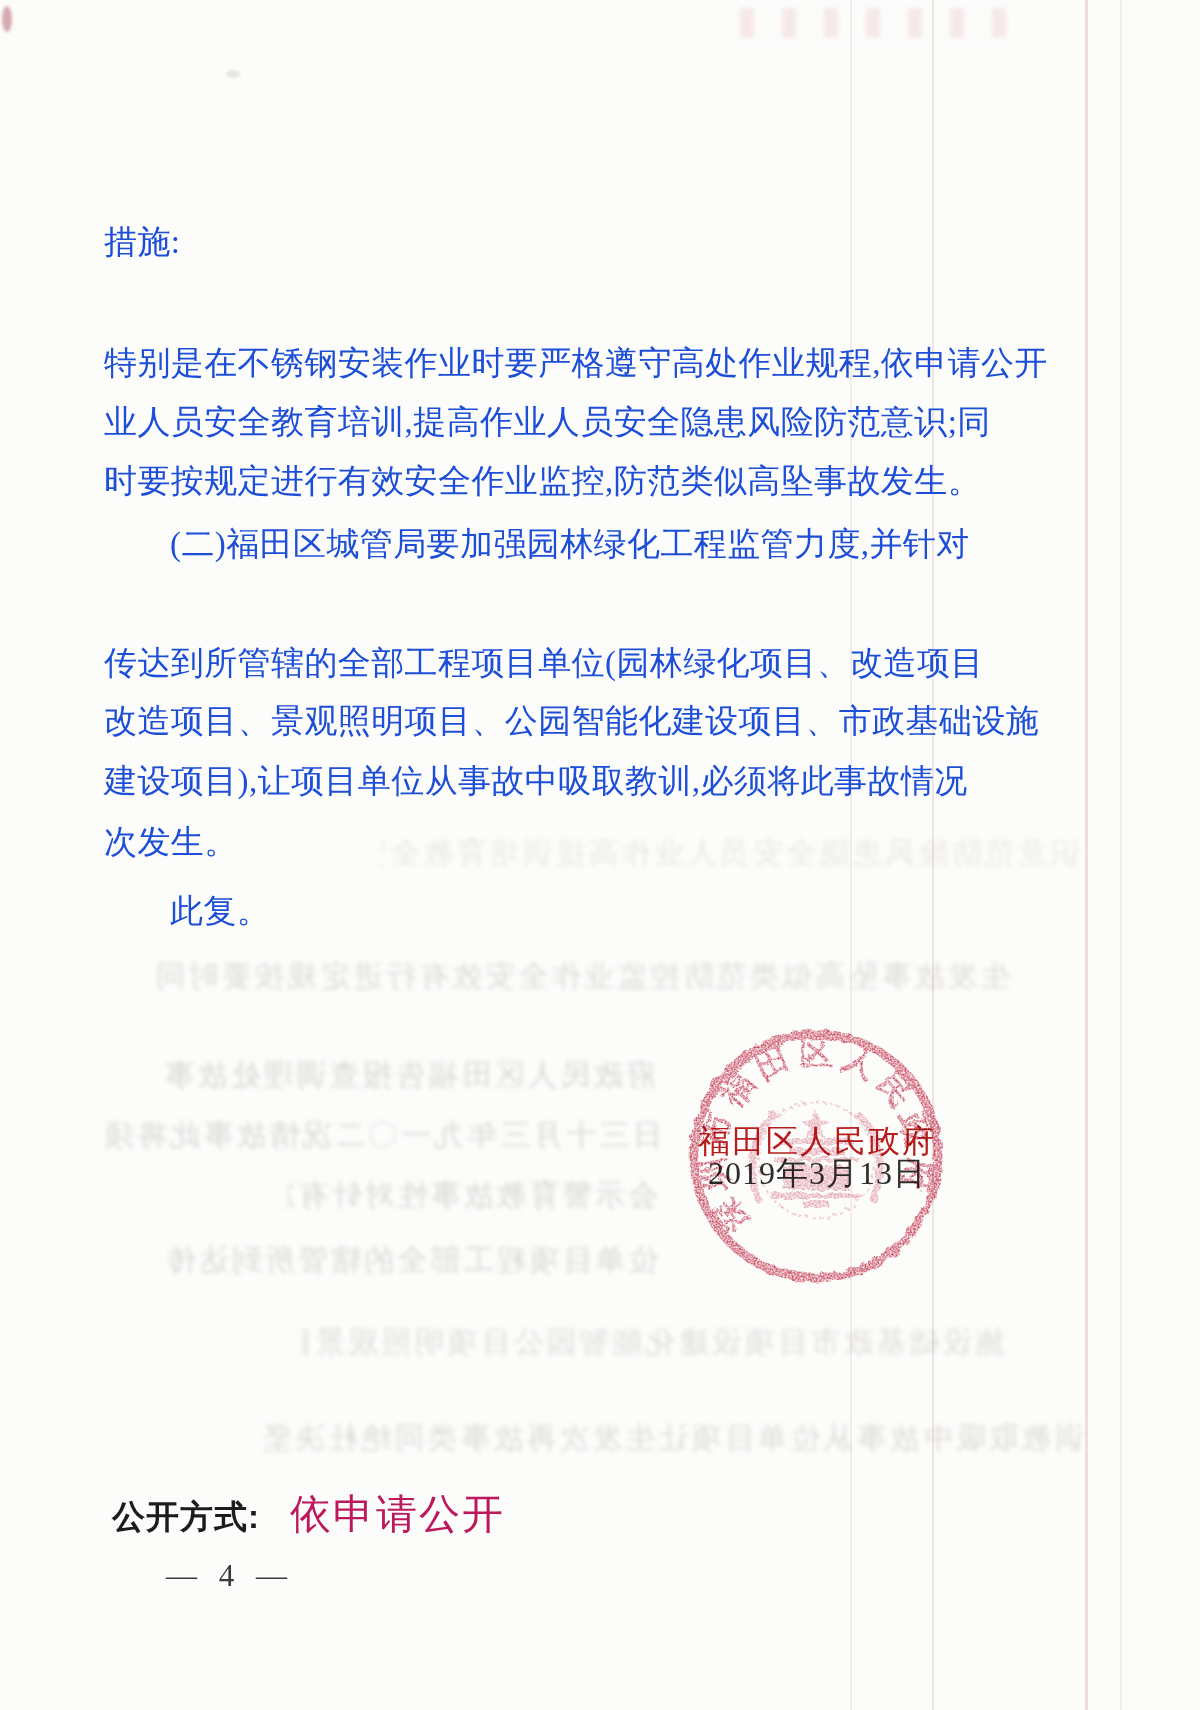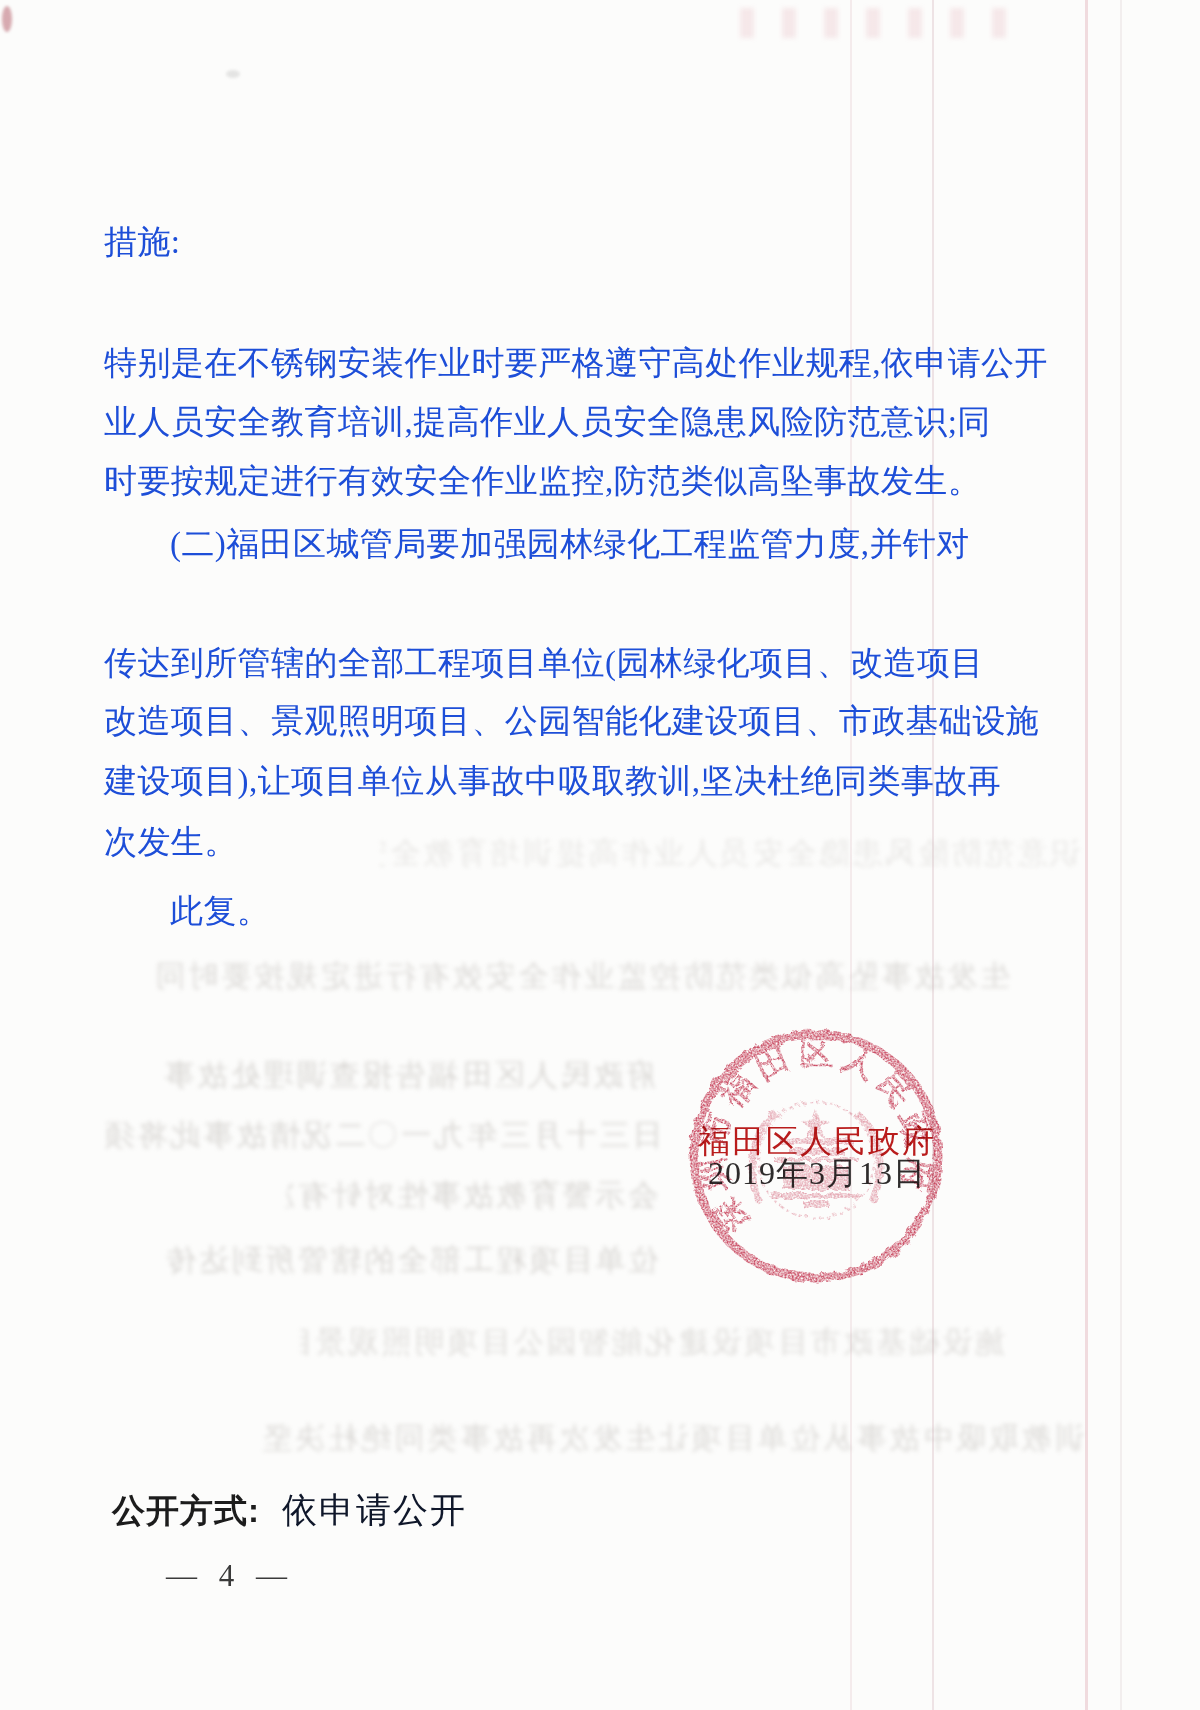--- a/index.html
+++ b/index.html
@@ -52,21 +52,21 @@
   .g4{top:1240px; left:106px; width:552px;}
   .g5{top:1322px; left:300px; width:705px; opacity:.42;}
   .g6{top:1418px; left:198px; width:886px; opacity:.45;}
 
   
   .footer-row{ position:absolute; left:112px; top:1487px; z-index:2; }
   .f-label{
     font-family:"Liberation Sans","DejaVu Sans",sans-serif;
     font-weight:700; font-size:33px; color:#1c1c1c; letter-spacing:1px;
   }
-  .f-value{ font-size:35px; color:#0f172a; margin-left:22px; letter-spacing:2px; }
+  .f-value{ font-size:41px; color:#be185d; margin-left:30px; letter-spacing:2px; }
   .page-num{
     position:absolute; left:166px; top:1558px; z-index:2;
     font-size:31px; color:#3a3a3a; letter-spacing:7px;
   }
 
   
   .streak{ position:absolute; top:0; height:1710px; z-index:0; }
   .s1{left:850px;  width:2px; background:rgba(215,170,178,.20);}
   .s2{left:932px;  width:2px; background:rgba(205,170,178,.30);}
   .s3{left:1085px; width:3px; background:rgba(220,165,175,.38);}
@@ -100,21 +100,21 @@
   <div class="ghost g5">施设础基政市目项设建化能智园公目项明照观景目项造改</div>
   <div class="ghost g6">训教取吸中故事从位单目项让生发次再故事类同绝杜决坚</div>
 
   <div class="line l0">措施:</div>
   <div class="line l2">特别是在不锈钢安装作业时要严格遵守高处作业规程,依申请公开</div>
   <div class="line l3">业人员安全教育培训,提高作业人员安全隐患风险防范意识;同</div>
   <div class="line l4">时要按规定进行有效安全作业监控,防范类似高坠事故发生。</div>
   <div class="line l5 indent">(二)福田区城管局要加强园林绿化工程监管力度,并针对</div>
   <div class="line l7">传达到所管辖的全部工程项目单位(园林绿化项目、改造项目</div>
   <div class="line l8">改造项目、景观照明项目、公园智能化建设项目、市政基础设施</div>
-  <div class="line l9">建设项目),让项目单位从事故中吸取教训,坚决杜绝同类事故再</div>
+  <div class="line l9">建设项目),让项目单位从事故中吸取教训,必须将此事故情况</div>
   <div class="line l10">次发生。</div>
   <div class="line l11 indent">此复。</div>
 
   <div class="sig-name">福田区人民政府</div>
   <div class="sig-date">2019年3月13日</div>
 
   <svg class="seal" viewBox="0 0 320 320">
     <defs>
       <filter id="stamp" x="-15%" y="-15%" width="130%" height="130%">
         <feTurbulence type="fractalNoise" baseFrequency="0.11" numOctaves="2" seed="7" result="t"></feTurbulence>

